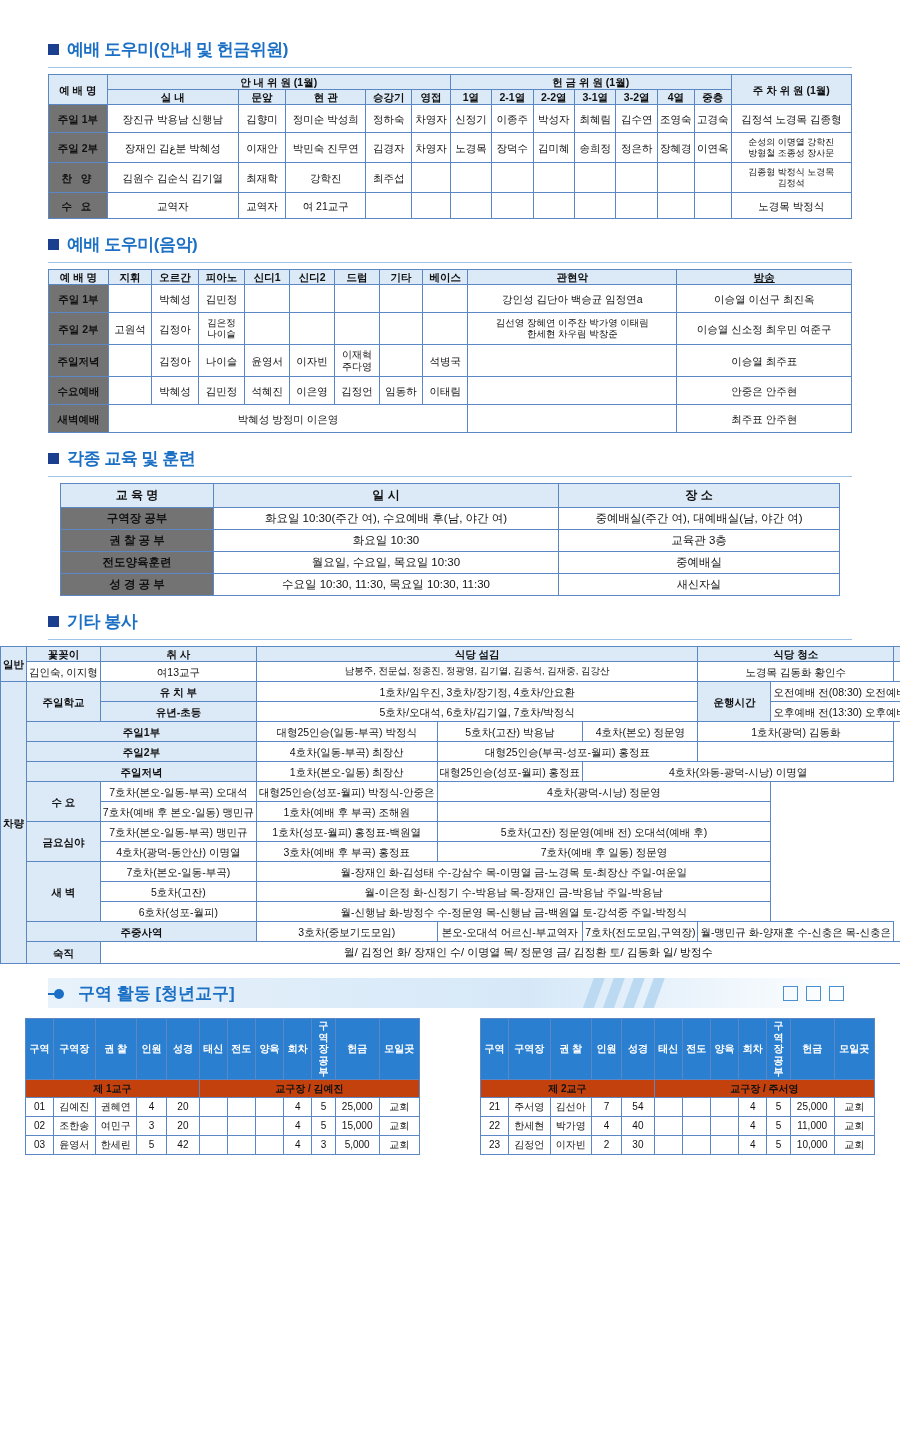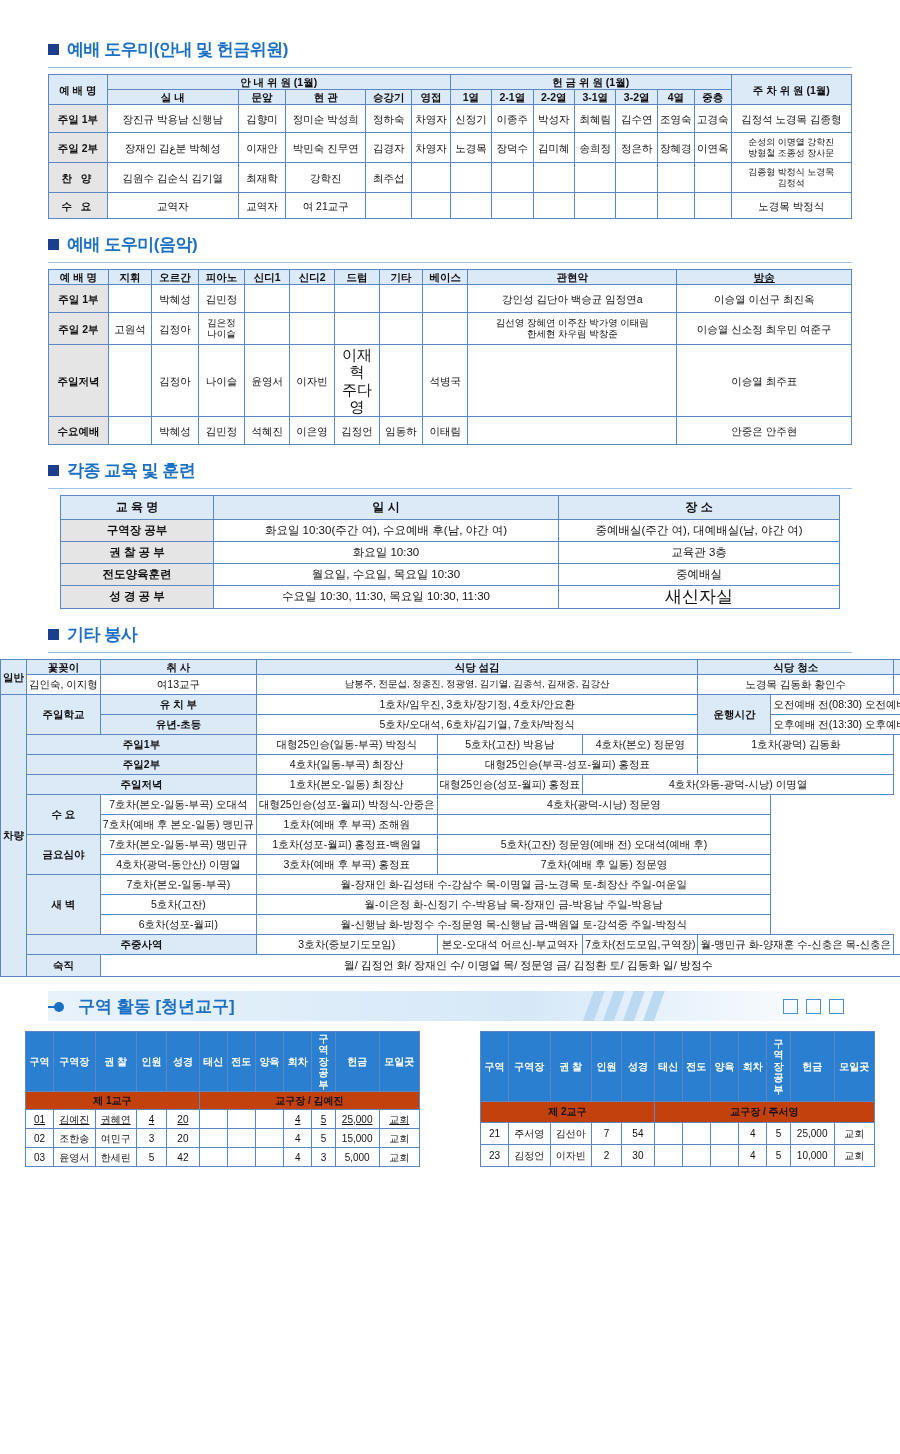--- a/index.html
+++ b/index.html
@@ -28,21 +28,21 @@
   .tbl td,.tbl th{
     border:1px solid #5b87c4;
     font-size:10.5px;
     text-align:center;
     vertical-align:middle;
     padding:1px 2px;
     line-height:1.15;
     white-space:nowrap;
   }
   .hdr{background:#dce9f7;font-weight:bold;}
-  .lbl{background:#e5e5e5;font-weight:bold;}
+  .lbl{background:#737373;font-weight:bold;}
   .tl{text-align:left;padding-left:5px;}
 
   
   .sp{letter-spacing:3px;}
 
   
   .banner{
     position:relative;margin:14px 48px 6px 48px;height:34px;
   }
   .banner .bg{
@@ -227,39 +227,45 @@
 한세현 차우림 박창준</td>
         <td>이승열 신소정 최우민 여준구</td>
       </tr>
       <tr style="height:32px;">
         <td class="lbl">주일저녁</td>
         <td></td>
         <td>김정아</td>
         <td>나이슬</td>
         <td>윤영서</td>
         <td>이자빈</td>
-        <td style="white-space:pre-line;font-size:15px;">이재혁
+        <td style="white-space:pre-line;font-size:10px;">이재혁
 주다영</td>
         <td></td>
         <td>석병국</td>
         <td></td>
         <td>이승열 최주표</td>
       </tr>
       <tr style="height:28px;">
         <td class="lbl">수요예배</td>
         <td></td>
         <td>박혜성</td>
         <td>김민정</td>
         <td>석혜진</td>
         <td>이은영</td>
         <td>김정언</td>
         <td>임동하</td>
         <td>이태림</td>
         <td></td>
         <td>안중은 안주현</td>
+      </tr>
+      <tr style="height:28px;">
+        <td class="lbl">새벽예배</td>
+        <td colspan="8">박혜성 방정미 이은영</td>
+        <td></td>
+        <td>최주표 안주현</td>
       </tr>
     </tbody>
       </table>
   </div>
 
   <div class="sec-wrap" style="margin-top:14px;">
     <div class="sec-head">
       <span class="sq"></span>
       <span class="txt">각종 교육 및 훈련</span>
     </div>
@@ -282,21 +288,21 @@
         <td style="font-size:11.5px;">교육관 3층</td>
       </tr>
       <tr style="height:22px;">
         <td class="lbl" style="font-size:11.5px;">전도양육훈련</td>
         <td style="font-size:11.5px;">월요일, 수요일, 목요일 10:30</td>
         <td style="font-size:11.5px;">중예배실</td>
       </tr>
       <tr style="height:22px;">
         <td class="lbl" style="font-size:11.5px;">성 경 공 부</td>
         <td style="font-size:11.5px;">수요일 10:30, 11:30, 목요일 10:30, 11:30</td>
-        <td style="font-size:17px;">새신자실</td>
+        <td style="font-size:11px;">새신자실</td>
       </tr>
     </tbody>
       </table>
   </div>
 
   <div class="sec-wrap" style="margin-top:14px;">
     <div class="sec-head">
       <span class="sq"></span>
       <span class="txt">기타 봉사</span>
     </div>
@@ -444,21 +450,21 @@
         <td class="hdr2" style="width:26px;">회차</td>
         <td class="hdr2 tiny" style="width:26px;white-space:pre-line;">구역장
 공부</td>
         <td class="hdr2" style="width:46px;">헌금</td>
         <td class="hdr2" style="width:40px;">모일곳</td>
       </tr>
       <tr style="height:18px;">
         <td class="subhdr tl" colspan="5">제 1교구</td>
         <td class="subhdr" colspan="7">교구장 / 김예진</td>
       </tr>
-      <tr style="height:19px;text-decoration:underline;">
+      <tr style="height:19px;">
         <td>01</td>
         <td>김예진</td>
         <td>권혜연</td>
         <td>4</td>
         <td>20</td>
         <td></td>
         <td></td>
         <td></td>
         <td>4</td>
         <td>5</td>
@@ -525,20 +531,34 @@
         <td>54</td>
         <td></td>
         <td></td>
         <td></td>
         <td>4</td>
         <td>5</td>
         <td>25,000</td>
         <td>교회</td>
       </tr>
       <tr style="height:19px;">
+        <td>22</td>
+        <td>한세현</td>
+        <td>박가영</td>
+        <td>4</td>
+        <td>40</td>
+        <td></td>
+        <td></td>
+        <td></td>
+        <td>4</td>
+        <td>5</td>
+        <td>11,000</td>
+        <td>교회</td>
+      </tr>
+      <tr style="height:19px;">
         <td>23</td>
         <td>김정언</td>
         <td>이자빈</td>
         <td>2</td>
         <td>30</td>
         <td></td>
         <td></td>
         <td></td>
         <td>4</td>
         <td>5</td>

